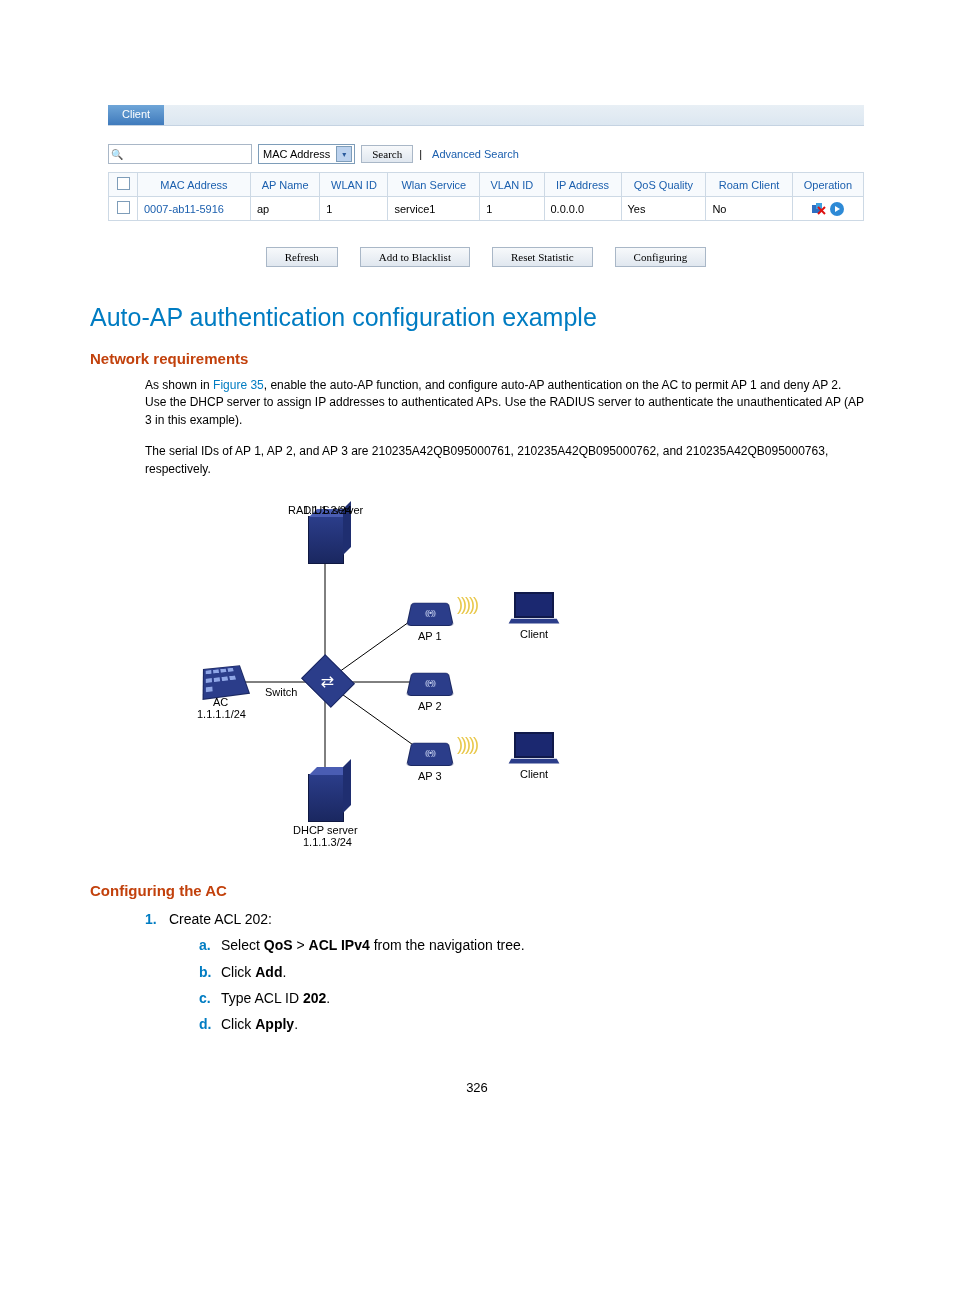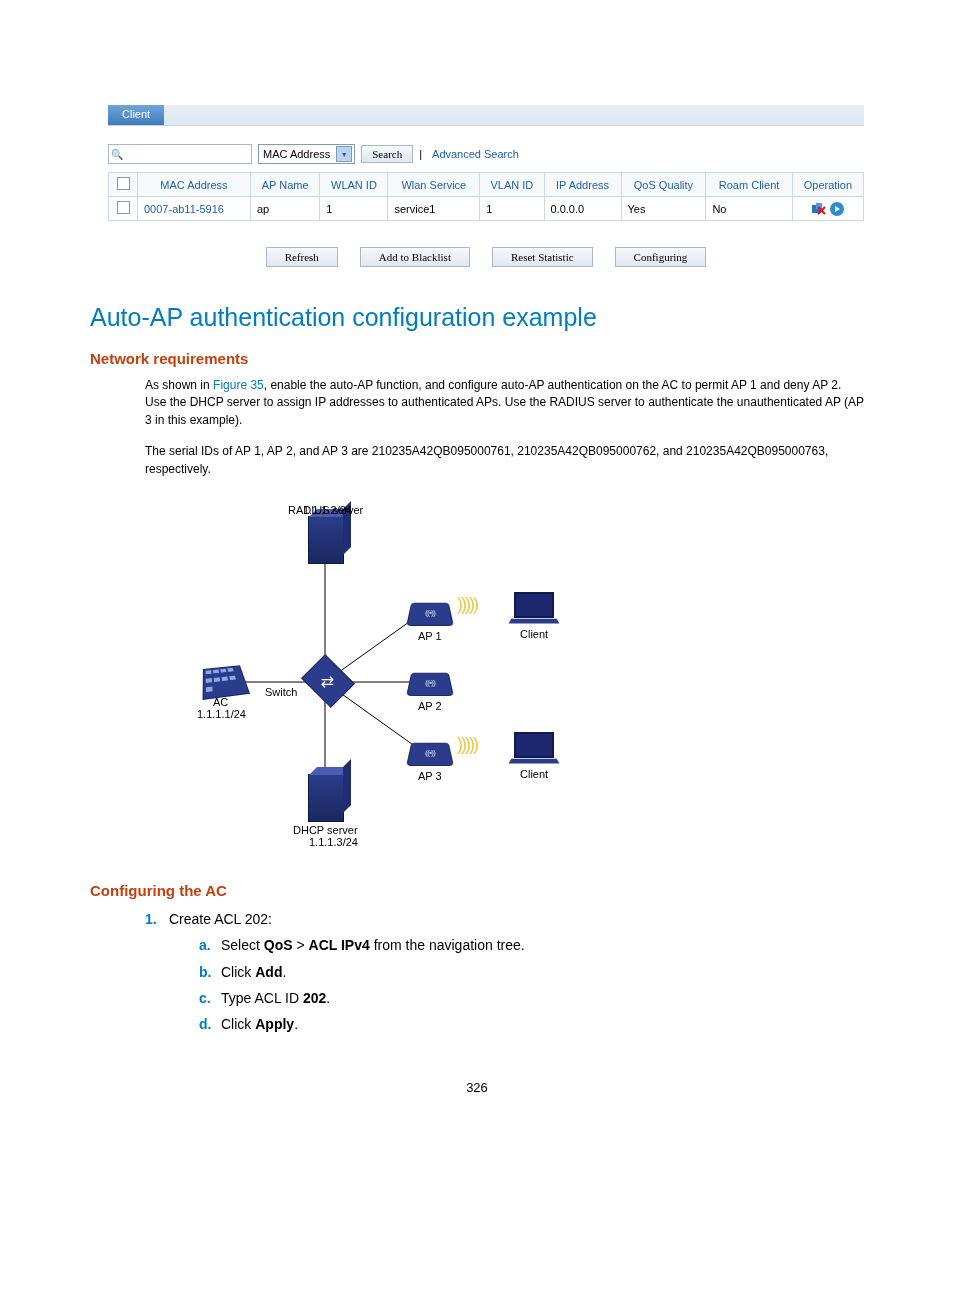--- a/index.html
+++ b/index.html
@@ -437,21 +437,21 @@
           <div class="screen"></div>
           <div class="base"></div>
         </div>
       </div>
     <span class="lbl" style="left:355px; top:276px">Client</span>
 
     <div class="node" style="left:143px; top:282px">
         <div class="server"></div>
       </div>
     <span class="lbl" style="left:128px; top:332px">DHCP server</span>
-    <span class="lbl" style="left:144px; top:344px">1.1.1.3/24</span>
+    <span class="lbl" style="left:138px; top:344px">1.1.1.3/24</span>
   </div>
 
   <div class="sub" style="margin-top:30px">Configuring the AC</div>
 
   <div class="steps">
     <div class="num-li">
       <span class="n">1.</span>
       <div>
         <span>Create ACL 202:</span>
         <div class="sub-li">

